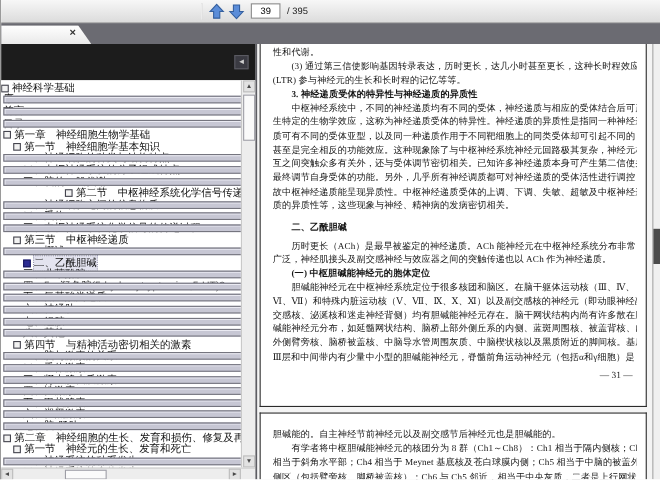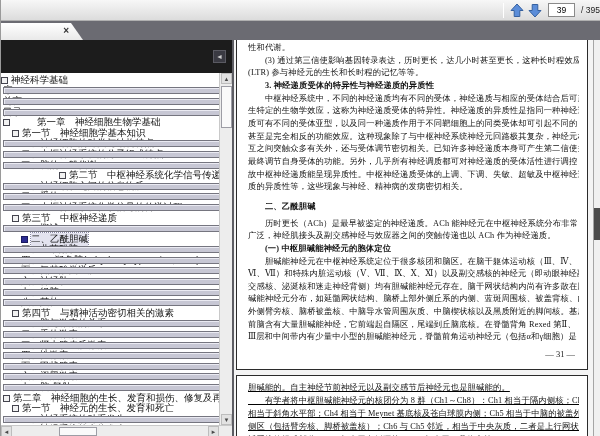--- a/index.html
+++ b/index.html
@@ -1,21 +1,21 @@
 <!DOCTYPE html>
 <html><head>
 <meta charset="utf-8">
 <style>
   * { margin:0; padding:0; box-sizing:border-box; }
   body { font-family:"Liberation Sans", sans-serif; }
   .window { position:relative; width:600px; height:436px; overflow:hidden; background:#fff; border-left:1px solid #9a9a9a; }
 
   
   .toolbar { height:21px; background:linear-gradient(#f7f7f7,#dcdcdc); border-bottom:1px solid #b0b0b0;
-             display:flex; align-items:center;justify-content:flex-end; }
+             display:flex; align-items:center; }
   .tb-sep { width:1px; height:15px; background:#aaa; border-right:1px solid #fff; margin-left:182px; margin-right:4px; }
   .nav-btn { width:18px; height:17px; border:none; background:transparent; padding:1px; cursor:pointer; }
   .nav-btn svg { display:block; }
   .page-input { width:27px; height:14px; margin-left:4px; border:1px solid #8a8a8a; font:8.5px "Liberation Sans",sans-serif;
                 text-align:center; background:#fff; }
   .page-total { font-size:8.5px; color:#222; margin-left:6px; }
 
   
   .tabbar { height:19px; background:#6b6b72; display:flex; align-items:flex-end; }
   .tab { position:relative; width:82px; height:17px; background:linear-gradient(#ffffff,#e9e9e9);
@@ -51,21 +51,21 @@
   .hscroll .sb-btn { position:absolute; top:0; }
   .hscroll .sb-left { left:0; }
   .hscroll .sb-right { right:13px; }
   .h-thumb { position:absolute; left:58px; top:1px; width:38px; height:9px; background:#fafafa; border:1px solid #9d9da5; }
 
   
   .docview { position:relative; flex:1; background:#f4f4f4; overflow:hidden;
              font-family:"Liberation Serif","DejaVu Serif",serif; }
   .page { position:absolute; left:2px; width:352px; background:#fff; border:1px solid #2b2b2b; overflow:hidden; }
   .page1 { top:0; height:330px; border-top:none; padding:2px 8px 0 11px; }
-  .page2 { top:335px; height:62px; border-bottom:none; padding:5px 8px 0 11px;text-decoration:underline; }
+  .page2 { top:335px; height:62px; border-bottom:none; padding:12px 8px 0 11px; }
   .dline { font-size:8.3px; line-height:12.65px; letter-spacing:0.15px; color:#141414; white-space:pre; overflow:hidden; }
   .page2 .dline { line-height:13px; }
   .dline.bold { font-weight:bold; }
   .dline.gap-before { margin-top:7px; }
   .dline.gap-sm { margin-top:4px; }
   .pageno { margin-top:5px; padding-right:4px; text-align:right; font-size:8.5px; color:#222; }
   .doc-scroll { position:absolute; right:0; top:0; width:7px; height:100%; background:#f0f0f0; border-left:1px solid #a5a5a5; }
   .doc-thumb { position:absolute; left:0; right:0; top:168px; height:32px; background:#4c4c4c; }
 </style>
 </head>
@@ -119,21 +119,21 @@
             <div class="tree-item" style="padding-left: 2px;">
               <span class="t-icon page"></span>
               <span class="t-label">前言</span>
             </div>
 
             <div class="tree-item" style="padding-left: 2px;">
               <span class="t-icon page"></span>
               <span class="t-label">目录</span>
             </div>
 
-            <div class="tree-item" style="padding-left: 2px; gap: 24px;">
+            <div class="tree-item" style="padding-left: 2px;">
               <span class="t-icon box"></span>
               <span class="t-label">第一章　神经细胞生物学基础</span>
             </div>
 
             <div class="tree-item" style="padding-left: 11px; text-align: right;">
               <span class="t-icon box"></span>
               <span class="t-label">第一节　神经细胞学基本知识</span>
             </div>
 
             <div class="tree-item" style="padding-left: 20px;">
@@ -328,21 +328,20 @@
             <div class="dline">　　胆碱能神经元在中枢神经系统定位于很多核团和脑区。在脑干躯体运动核（Ⅲ、Ⅳ、</div>
 
             <div class="dline">Ⅵ、Ⅶ）和特殊内脏运动核（Ⅴ、Ⅶ、Ⅸ、Ⅹ、Ⅺ）以及副交感核的神经元（即动眼神经副</div>
 
             <div class="dline">交感核、泌涎核和迷走神经背侧）均有胆碱能神经元存在。脑干网状结构内尚有许多散在胆</div>
 
             <div class="dline">碱能神经元分布，如延髓网状结构、脑桥上部外侧丘系的内侧、蓝斑周围核、被盖背核、内</div>
 
             <div class="dline">外侧臂旁核、脑桥被盖核、中脑导水管周围灰质、中脑楔状核以及黑质附近的脚间核。基底</div>
 
-            <div class="dline">前脑含有大量胆碱能神经，它前端起自隔区，尾端到丘脑底核。在脊髓背角 Rexed 第Ⅱ、</div>
 
             <div class="dline">Ⅲ层和中间带内有少量中小型的胆碱能神经元，脊髓前角运动神经元（包括α和γ细胞）是</div>
           </div>
         <div class="pageno">— 31 —</div>
       </div>
       <div class="page page2">
         <div class="doc-lines">
 
             <div class="dline">胆碱能的。自主神经节前神经元以及副交感节后神经元也是胆碱能的。</div>
 

